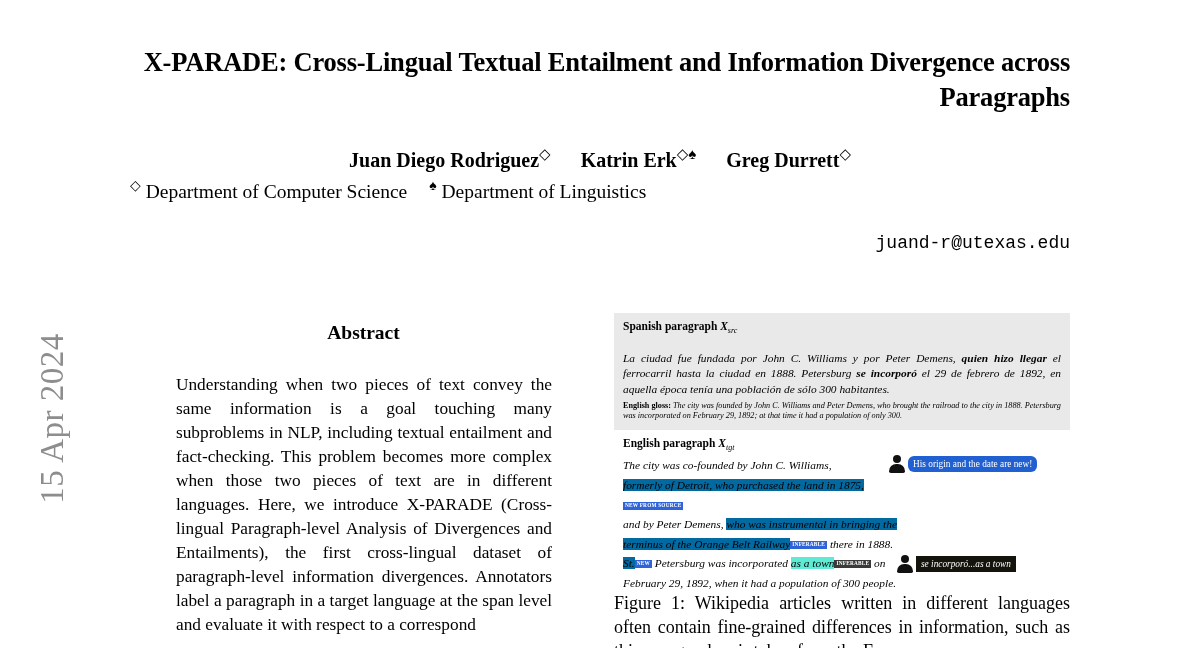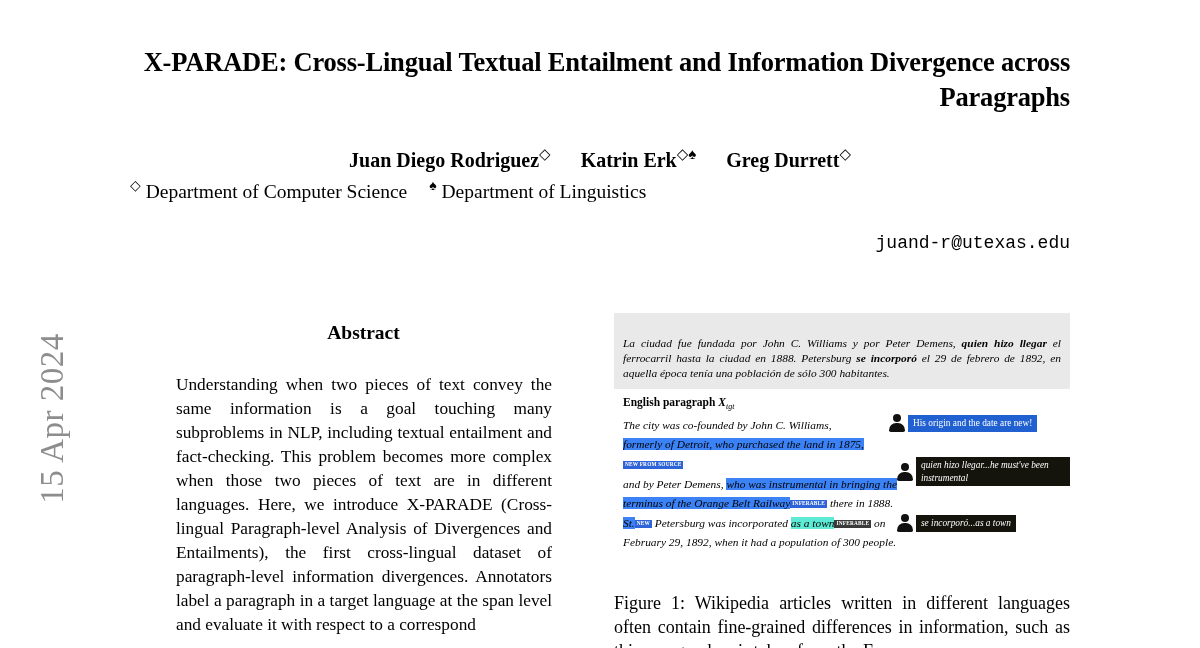--- a/index.html
+++ b/index.html
@@ -148,21 +148,21 @@
     position: relative;
   }
   .tgt-text {
     font-size: 11.4px;
     font-style: italic;
     line-height: 1.72;
     width: 282px;
     padding-left: 9px;
     text-align: left;
   }
-  .hl-blue { background: #3b82f6; }
+  .hl-blue { background: #0369a1; }
   .hl-green { background: #5eead4; }
   .tag {
     display: inline-block;
     background: #2f64d8;
     color: #ffffff;
     font-size: 5.3px;
     font-style: normal;
     font-weight: bold;
     letter-spacing: 0.2px;
     padding: 0px 2px;
@@ -195,21 +195,21 @@
   }
   .bubble {
     color: #ffffff;
     font-size: 9.3px;
     font-style: italic;
     padding: 2px 5px;
     line-height: 1.3;
     margin-left: 2px;
     white-space: pre-line;
   }
-  .bubble.blue { background: #2060d0; font-style: normal; }
+  .bubble.blue { background: #2060d0; font-style: normal; border-radius: 6px; }
   .bubble.dark { background: #14140c; }
 
   .fig-caption {
     position: absolute;
     left: 614px;
     top: 592px;
     width: 456px;
     font-size: 18px;
     line-height: 1.33;
     text-align: justify;
@@ -238,46 +238,44 @@
 
 <div class="abstract-head">Abstract</div>
 <div class="abstract-body">
   <p>Understanding when two pieces of text convey the same information is a goal touching many subproblems in NLP, including textual entailment and fact-checking. This problem becomes more complex when those two pieces of text are in different languages. Here, we introduce X-PARADE (Cross-lingual Paragraph-level Analysis of Divergences and Entailments), the first cross-lingual dataset of paragraph-level information divergences. Annotators label a paragraph in a target language at the span level and evaluate it with respect to a correspond</p>
 </div>
 
 <div class="figure">
   <div class="fig-box">
 
     <div class="panel-src">
+      <div class="panel-label">
+        <span>Spanish paragraph</span>
+        <span class="mathvar">X</span><span class="sub">src</span>
+      </div>
       <div class="src-text"><span>La ciudad fue fundada por John C. Williams y por Peter Demens, </span><b>quien hizo llegar</b><span> el ferrocarril hasta la ciudad en 1888. Petersburg </span><b>se incorporó</b><span> el 29 de febrero de 1892, en aquella época tenía una población de sólo 300 habitantes.</span></div>
+      <div class="gloss"><span class="glosslabel">English gloss:</span> <span>The city was founded by John C. Williams and Peter Demens, who brought the railroad to the city in 1888. Petersburg was incorporated on February 29, 1892; at that time it had a population of only 300.</span></div>
     </div>
 
     <div class="panel-tgt">
       <div class="panel-label" style="padding-left:9px;">
         <span>English paragraph</span>
         <span class="mathvar">X</span><span class="sub">tgt</span>
       </div>
 
       <div class="tgt-text"><span>The city was co-founded by John C. Williams,</span><br><span class="hl-blue"><span>formerly of Detroit, who purchased the land in 1875,</span></span><span class="tag">NEW FROM SOURCE</span><br><span>and by Peter Demens, </span><span class="hl-blue"><span>who was instrumental in bringing the terminus of the Orange Belt Railway</span></span><span class="tag">INFERABLE</span><span> there in 1888. </span><span class="hl-blue"><span>St.</span></span><span class="tag">NEW</span><span> Petersburg was incorporated </span><span class="hl-green"><span>as a town</span></span><span class="tag gray">INFERABLE</span><span> on February 29, 1892, when it had a population of 300 people.</span></div>
 
       <div class="ann" style="left:274px; top:24px;">
         <div class="avatar">
             <div class="head"></div>
             <div class="body"></div>
           </div>
         <div class="bubble blue">His origin and the date are new!</div>
       </div>
 
-      <div class="ann" style="left:282px; top:68px;">
-        <div class="avatar">
-            <div class="head"></div>
-            <div class="body"></div>
-          </div>
-        <div class="bubble dark">quien hizo llegar...he must've been instrumental</div>
-      </div>
 
       <div class="ann" style="left:282px; top:124px;">
         <div class="avatar">
             <div class="head"></div>
             <div class="body"></div>
           </div>
         <div class="bubble dark">se incorporó...as a town</div>
       </div>
     </div>
   </div>

